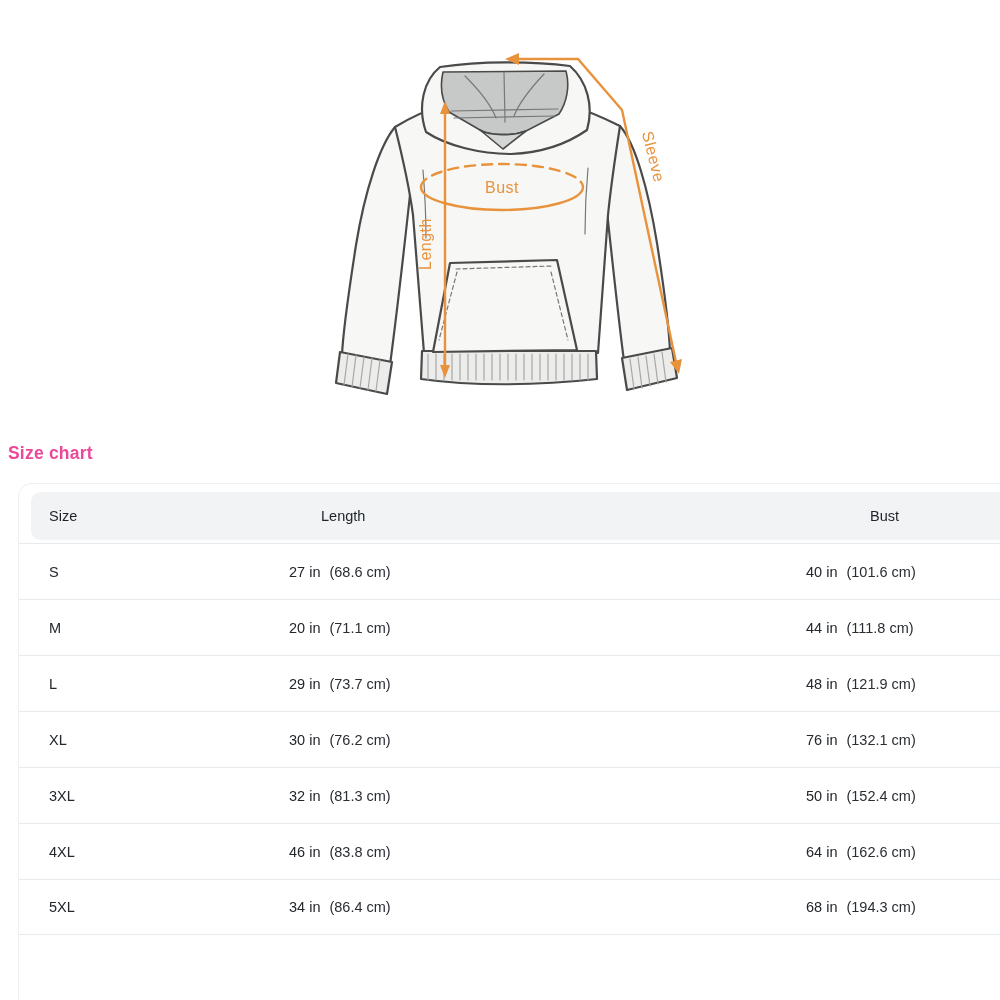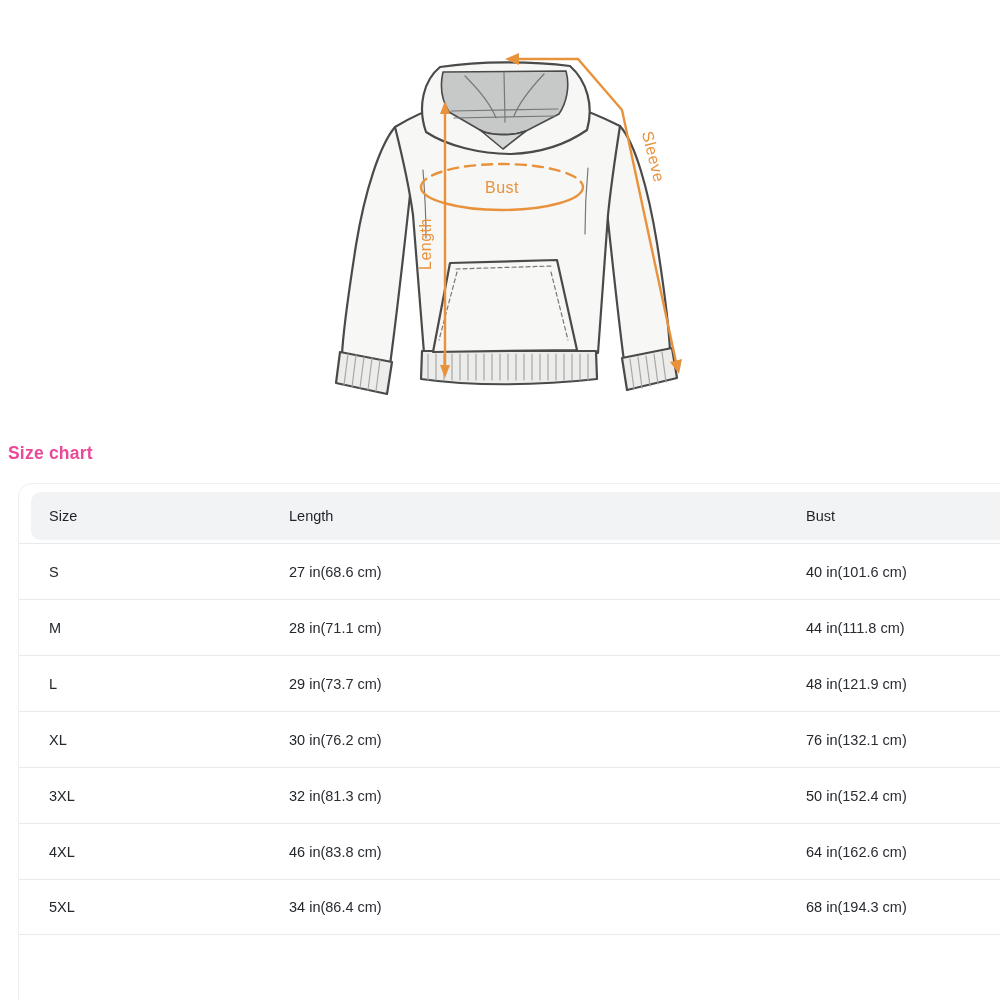--- a/index.html
+++ b/index.html
@@ -14,27 +14,27 @@
   
   .section-title { position: absolute; left: 8px; top: 443px; font-size: 17.5px;
     font-weight: 700; color: #ec4899; letter-spacing: 0.2px; }
 
   
   .table-card { position: absolute; left: 18px; top: 483px; width: 982px; height: 517px;
     background: #ffffff; border: 1px solid #eef0f3; border-right: none; border-bottom: none;
     border-radius: 14px 0 0 0; padding-top: 8px; overflow: hidden; }
   .thead { margin-left: 12px; height: 48px; background: #f1f3f4; border-radius: 10px 0 0 10px;
     display: grid; grid-template-columns: 240px 517px 1fr; align-items: center;
-    padding-left: 18px; font-size: 14.5px; color: #1f2329; }
+    padding-left: 18px; font-size: 14.5px; color: #1f2329; gap: 32px; }
   .tbody { margin-top: 3px; }
   .trow { height: 56px; display: grid; grid-template-columns: 240px 517px 1fr;
     align-items: center; padding-left: 30px; border-top: 1px solid #e8ebee;
     font-size: 14.5px; color: #23262b; }
   .trow:last-child { border-bottom: 1px solid #e8ebee; }
-  .cm { margin-left: 0; color: #2a2d32; }
+  .cm { margin-left: 9px; color: #2a2d32; }
 </style>
 </head>
 <body>
 
 <div class="stage">
 
   <div class="diagram-wrap">
     <svg width="360" height="420" viewBox="0 0 360 420">
 
       <g stroke="#4a4a4a" stroke-width="2.2" stroke-linejoin="round" stroke-linecap="round" fill="#f7f7f5">
@@ -95,21 +95,21 @@
       <span>Bust</span>
     </div>
     <div class="tbody">
       <div class="trow">
         <span>S</span>
         <span><span>27 in</span><span class="cm">(68.6 cm)</span></span>
         <span><span>40 in</span><span class="cm">(101.6 cm)</span></span>
       </div>
       <div class="trow">
         <span>M</span>
-        <span><span>28 in</span><span class="cm">(71.1 cm)</span></span>
+        <span><span>20 in</span><span class="cm">(71.1 cm)</span></span>
         <span><span>44 in</span><span class="cm">(111.8 cm)</span></span>
       </div>
       <div class="trow">
         <span>L</span>
         <span><span>29 in</span><span class="cm">(73.7 cm)</span></span>
         <span><span>48 in</span><span class="cm">(121.9 cm)</span></span>
       </div>
       <div class="trow">
         <span>XL</span>
         <span><span>30 in</span><span class="cm">(76.2 cm)</span></span>

